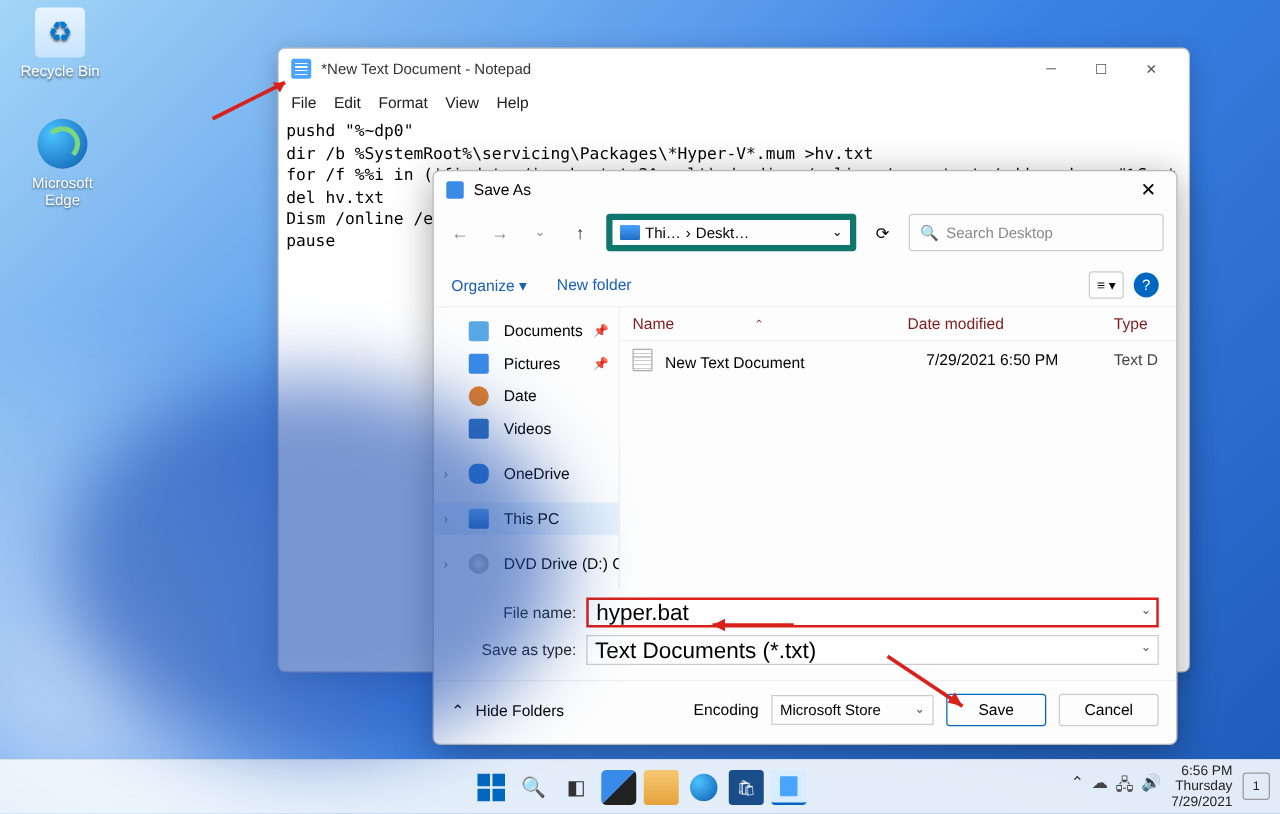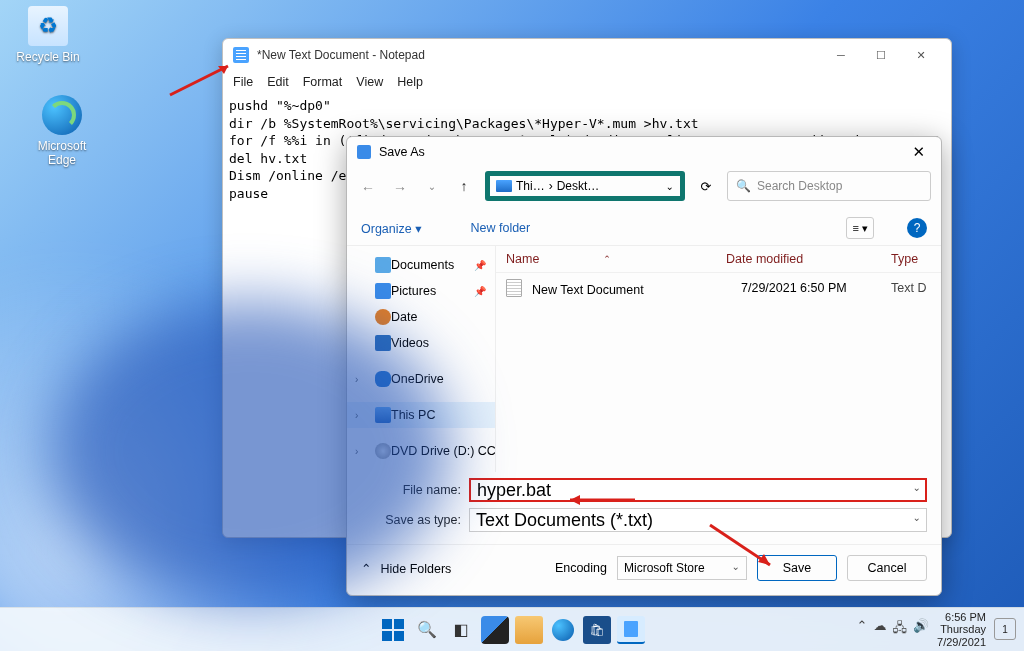--- a/index.html
+++ b/index.html
@@ -5,21 +5,21 @@
 * { box-sizing: border-box; margin: 0; padding: 0; font-family: "Segoe UI", sans-serif; }
 body { width: 1024px; height: 651px; overflow: hidden; background: linear-gradient(135deg, #a3d5f7 0%, #3b82e6 50%, #1e5bb8 100%); position: relative; }
 
 
 body::before { content:""; position:absolute; left:-80px; bottom:-50px; width:500px; height:500px; background: radial-gradient(circle at 30% 70%, rgba(255,255,255,0.6), transparent 60%); border-radius:50%; filter:blur(20px); }
 body::after { content:""; position:absolute; left:50px; bottom:50px; width:400px; height:300px; background:rgba(30,80,180,0.6); border-radius:50%; filter:blur(30px); }
 
 .desktop-icon { position:absolute; width:76px; text-align:center; color:#fff; font-size:12px; text-shadow:0 1px 2px rgba(0,0,0,0.6); }
 .desktop-icon .ico { width:40px; height:40px; margin:0 auto 4px; display:flex; align-items:center; justify-content:center; font-size:28px; }
 #recycle { top:6px; left:10px; }
-#edge { top:95px; left:24px; }
+#edge { top:95px; left:12px; }
 .recycle-ico { background:linear-gradient(#e8f4ff,#c7e3ff); border-radius:4px; position:relative; }
 .recycle-ico::after { content:"♻"; color:#0078d4; font-size:22px; }
 .edge-ico { background:radial-gradient(circle at 30% 30%, #4cc2ff, #0a5cad); border-radius:50%; position:relative; }
 .edge-ico::after { content:""; position:absolute; inset:6px; border:4px solid transparent; border-top-color:#7dd87d; border-right-color:#7dd87d; border-radius:50%; }
 
 
 .notepad { position:absolute; left:222px; top:38px; width:730px; height:500px; background:#fff; border:1px solid #c0c0c0; border-radius:6px; box-shadow:0 4px 20px rgba(0,0,0,0.2); }
 .titlebar { display:flex; align-items:center; height:32px; padding:0 10px; font-size:12px; color:#333; }
 .titlebar .ticon { width:16px; height:16px; background:#4aa3ff; border-radius:2px; margin-right:8px; position:relative; }
 .titlebar .ticon::after { content:""; position:absolute; inset:3px; background:repeating-linear-gradient(#fff,#fff 1px,transparent 1px,transparent 3px); }
@@ -37,29 +37,29 @@
 .sa-title .ticon { width:14px;height:14px;background:#3a8be8;border-radius:2px;margin-right:8px; }
 .sa-title .spacer { flex:1; }
 .sa-close { font-size:15px; padding:2px 6px; }
 .sa-nav { display:flex; align-items:center; gap:10px; padding:4px 10px 10px; }
 .navbtn { width:22px; text-align:center; color:#888; font-size:14px; }
 .navbtn.enabled { color:#222; }
 .breadcrumb { flex:0 0 200px; border:5px solid #0f766e; border-radius:3px; height:30px; display:flex; align-items:center; padding:0 6px; font-size:12px; gap:4px; overflow:hidden; }
 .breadcrumb .pc { width:16px;height:12px;background:linear-gradient(#4aa3ff,#1e6cc7);border-radius:1px; }
 .refresh { width:22px; text-align:center; font-size:13px; }
 .searchbox { flex:1; border:1px solid #ccc; border-radius:3px; height:30px; display:flex; align-items:center; padding:0 8px; font-size:12px; color:#888; gap:6px; }
-.sa-toolbar { display:flex; align-items:center; padding:6px 14px; font-size:12.5px; border-bottom:1px solid #eee;gap:25px; }
+.sa-toolbar { display:flex; align-items:center; padding:6px 14px; font-size:12.5px; border-bottom:1px solid #eee; }
 .sa-toolbar .org { color:#1a5fb4; }
 .sa-toolbar .nf { color:#1a5fb4; margin-left:24px; }
 .sa-toolbar .spacer { flex:1; }
 .viewbtn { width:28px;height:22px;border:1px solid #ccc;border-radius:3px;display:flex;align-items:center;justify-content:center;font-size:11px;margin-right:8px; }
 .helpbtn { width:20px;height:20px;border-radius:50%;background:#0067c0;color:#fff;font-size:12px;display:flex;align-items:center;justify-content:center; }
 .sa-body { flex:1; display:flex; overflow:hidden; }
 .sidebar { width:148px; padding:6px 0; font-size:12.5px; overflow:hidden; }
-.sb-item { display:flex; align-items:center; gap:0; padding:5px 10px 5px 28px; position:relative; }
+.sb-item { display:flex; align-items:center; gap:12px; padding:5px 10px 5px 28px; position:relative; }
 .sb-item.selected { background:#e5f1fb; }
 .sb-item .pin { position:absolute; right:8px; color:#888; font-size:10px; }
 .sb-item .exp { position:absolute; left:8px; color:#666; font-size:10px; }
 .sb-ico { width:16px;height:16px;border-radius:2px;flex-shrink:0; }
 .filelist { flex:1; border-left:1px solid #eee; font-size:12.5px; }
 .fl-head { display:flex; padding:6px 10px; color:#7f1d1d; border-bottom:1px solid #f0f0f0;gap:15px; }
 .fl-head .c-name { flex:1; display:flex; align-items:center; gap:4px; }
 .fl-head .c-date { width:150px; }
 .fl-head .c-type { width:40px; }
 .fl-row { display:flex; padding:6px 10px; align-items:center; }

